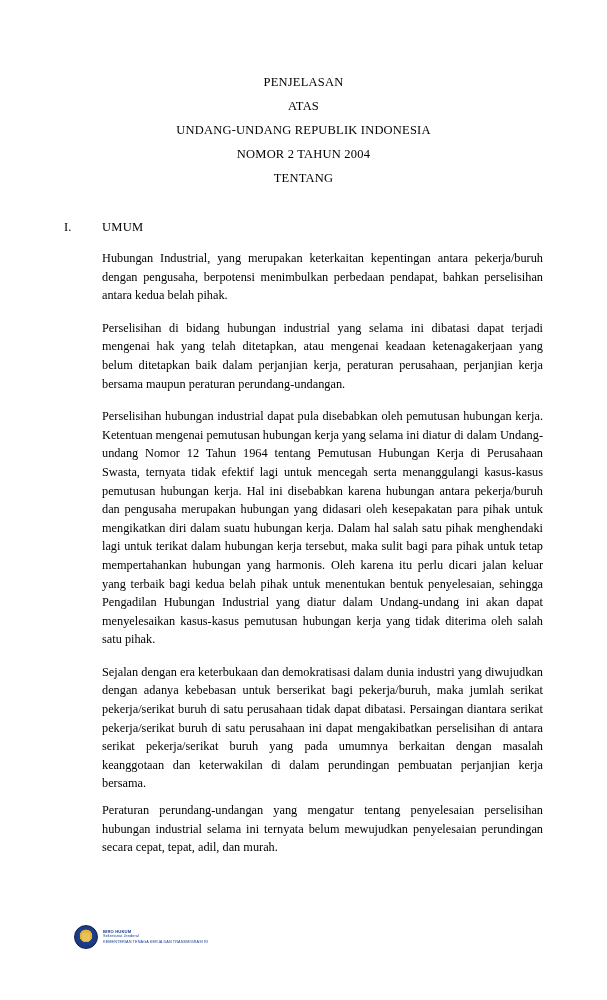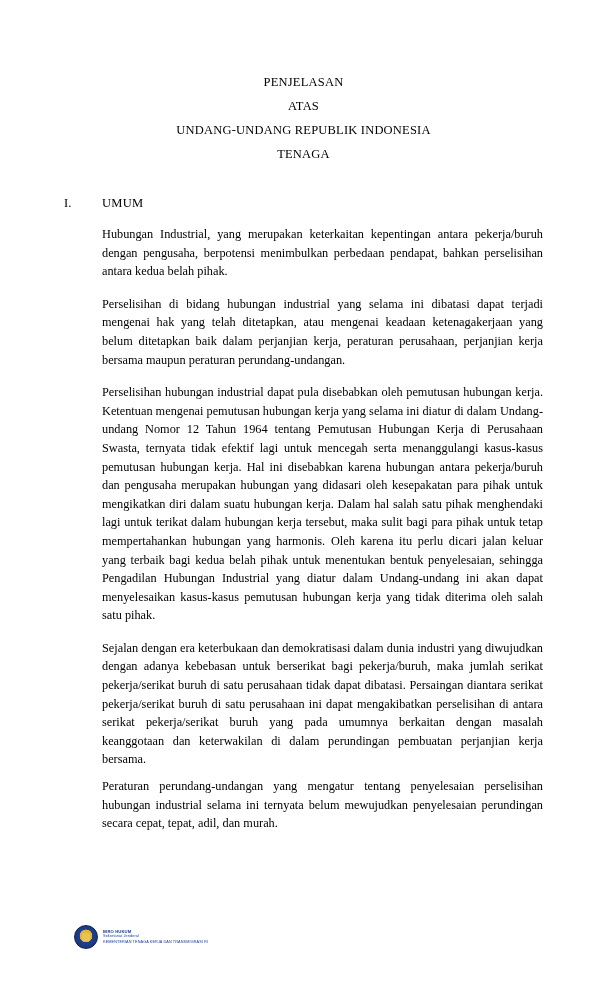--- a/index.html
+++ b/index.html
@@ -115,21 +115,22 @@
 </style>
 </head>
 <body>
 
 <div class="page">
 
   <div class="title-block">
     <div class="title-line">PENJELASAN</div>
     <div class="title-line">ATAS</div>
     <div class="title-line spaced">UNDANG-UNDANG   REPUBLIK   INDONESIA</div>
-    <div class="title-line">TENAGA</div>
+    <div class="title-line spaced">NOMOR   2  TAHUN 2004</div>
+    <div class="title-line">TENTANG</div>
   </div>
 
   <div class="section-head">
     <div class="section-num">I.</div>
     <div class="section-title">UMUM</div>
   </div>
 
   <div class="body-block">
     <p class="para">Hubungan Industrial, yang merupakan keterkaitan kepentingan antara pekerja/buruh dengan pengusaha, berpotensi menimbulkan perbedaan pendapat, bahkan perselisihan antara kedua belah pihak.</p>
     <p class="para">Perselisihan  di bidang hubungan industrial yang selama ini dibatasi dapat terjadi mengenai hak  yang  telah  ditetapkan,  atau mengenai  keadaan ketenagakerjaan   yang belum   ditetapkan baik dalam perjanjian kerja, peraturan perusahaan, perjanjian kerja bersama maupun peraturan perundang-undangan.</p>

